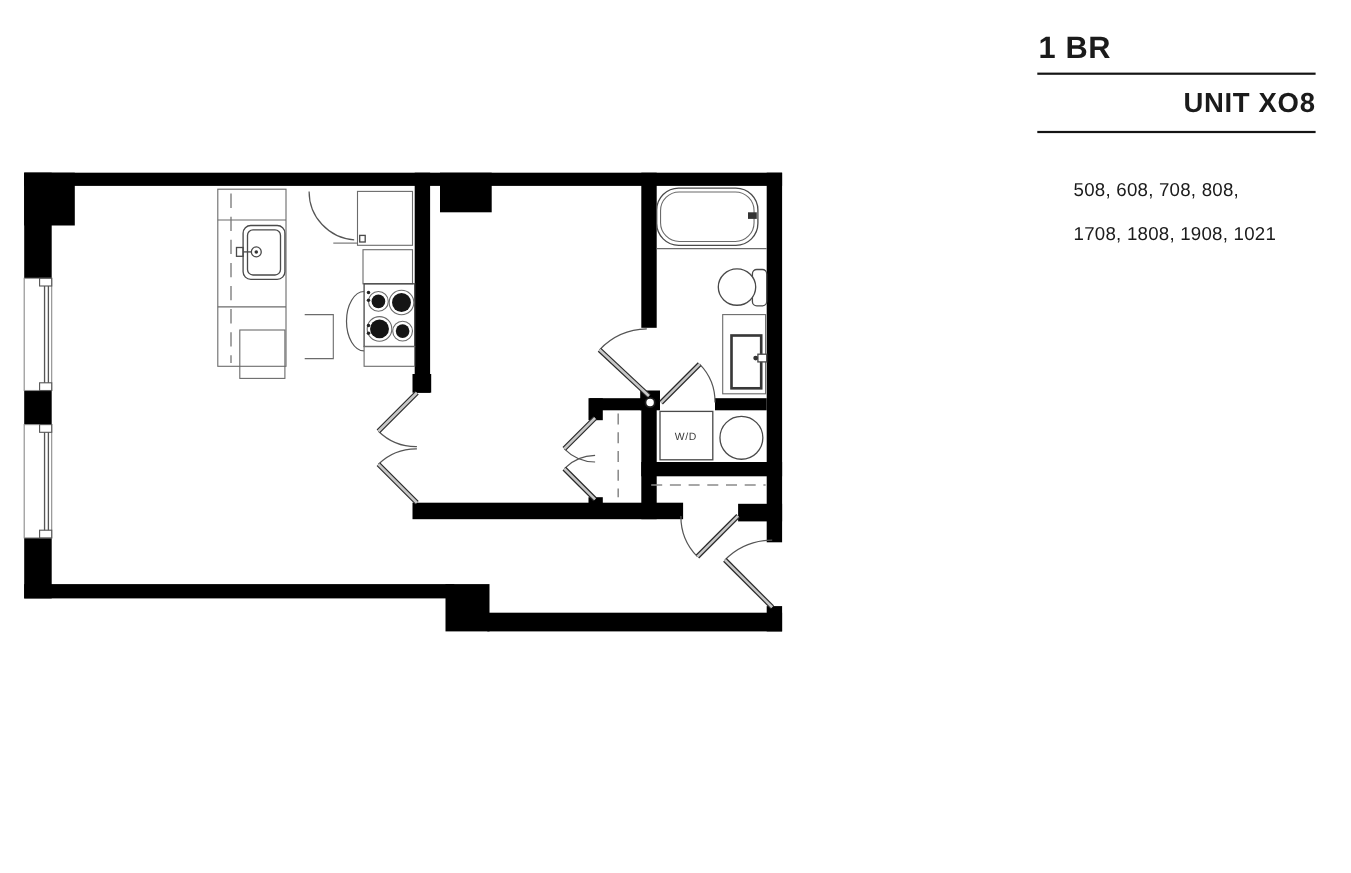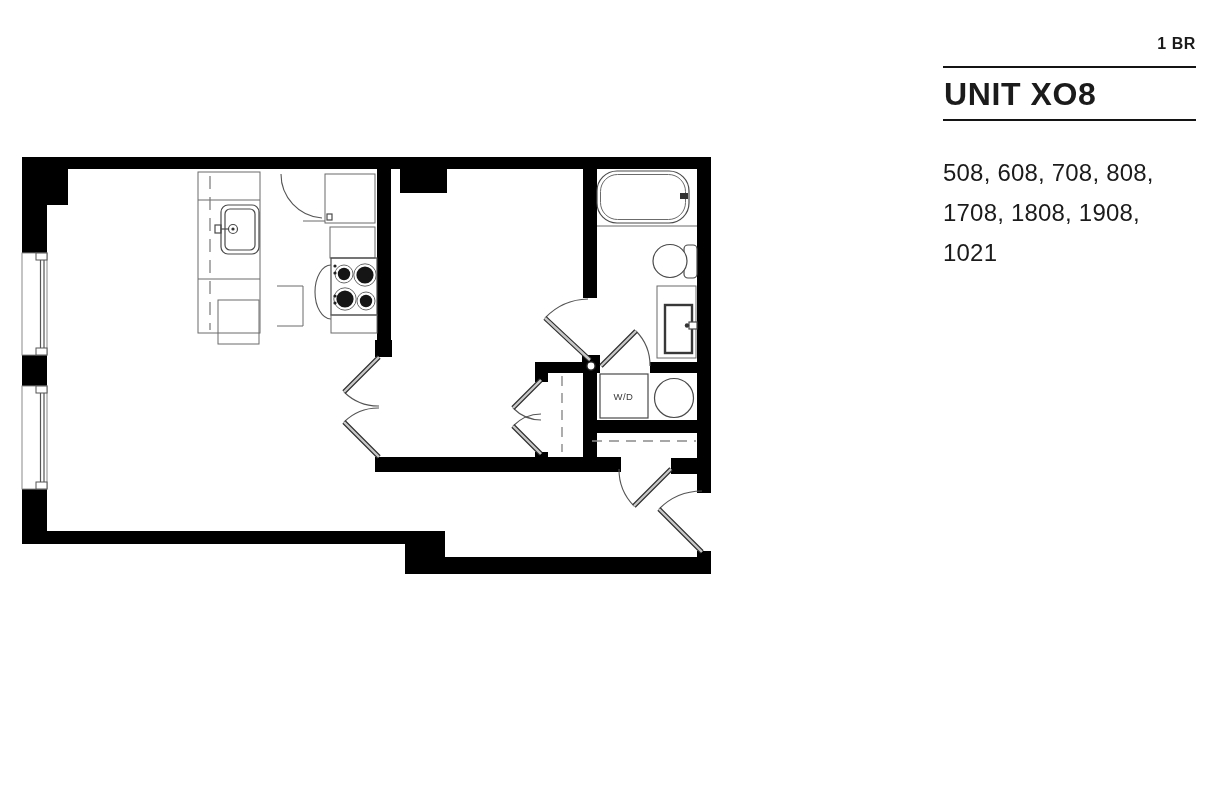--- a/index.html
+++ b/index.html
@@ -23,24 +23,24 @@
   .leaf-edge{stroke:var(--door-leaf-edge);stroke-width:4.6;stroke-linecap:butt;}
   .leaf-core{stroke:var(--door-leaf-fill);stroke-width:2.4;stroke-linecap:butt;}
   .dash{fill:none;stroke:var(--dash-line);stroke-width:1.4;stroke-dasharray:10 7;}
   .dash-k{fill:none;stroke:#777;stroke-width:1.2;stroke-dasharray:13 8;}
   .burner-fill{fill:#151515;stroke:none;}
   .wd-text{font-size:9.5px;letter-spacing:.5px;fill:#3a3a3a;text-anchor:middle;
            font-family:"Liberation Sans", sans-serif;}
 
   
   .info-panel{position:absolute;left:943px;top:32px;width:253px;}
-  .bed-type{font-size:16px;font-weight:700;letter-spacing:.6px;line-height:24px;margin:0 0 10px 1px;color:var(--text);text-align:right;}
+  .bed-type{font-size:28px;font-weight:700;letter-spacing:.6px;line-height:24px;margin:0 0 10px 1px;color:var(--text);}
   .rule{border:none;border-top:2.6px solid var(--rule);margin:0;}
-  .unit-title{font-size:32px;font-weight:700;letter-spacing:.6px;line-height:30px;margin:11px 0 10px 1px;color:var(--text);}
-  .numbers{margin-top:32px;font-size:24px;line-height:40px;letter-spacing:.2px;color:var(--text);}
+  .unit-title{font-size:25px;font-weight:700;letter-spacing:.6px;line-height:30px;margin:11px 0 10px 1px;color:var(--text);text-align:right;}
+  .numbers{margin-top:32px;font-size:17px;line-height:40px;letter-spacing:.2px;color:var(--text);margin-left:33px;}
 </style>
 </head>
 <body>
 
 <div class="stage">
 
   <svg class="plan-svg" width="1228" height="794" viewBox="0 0 1228 794" aria-label="floor plan">
 
     <g>
 

